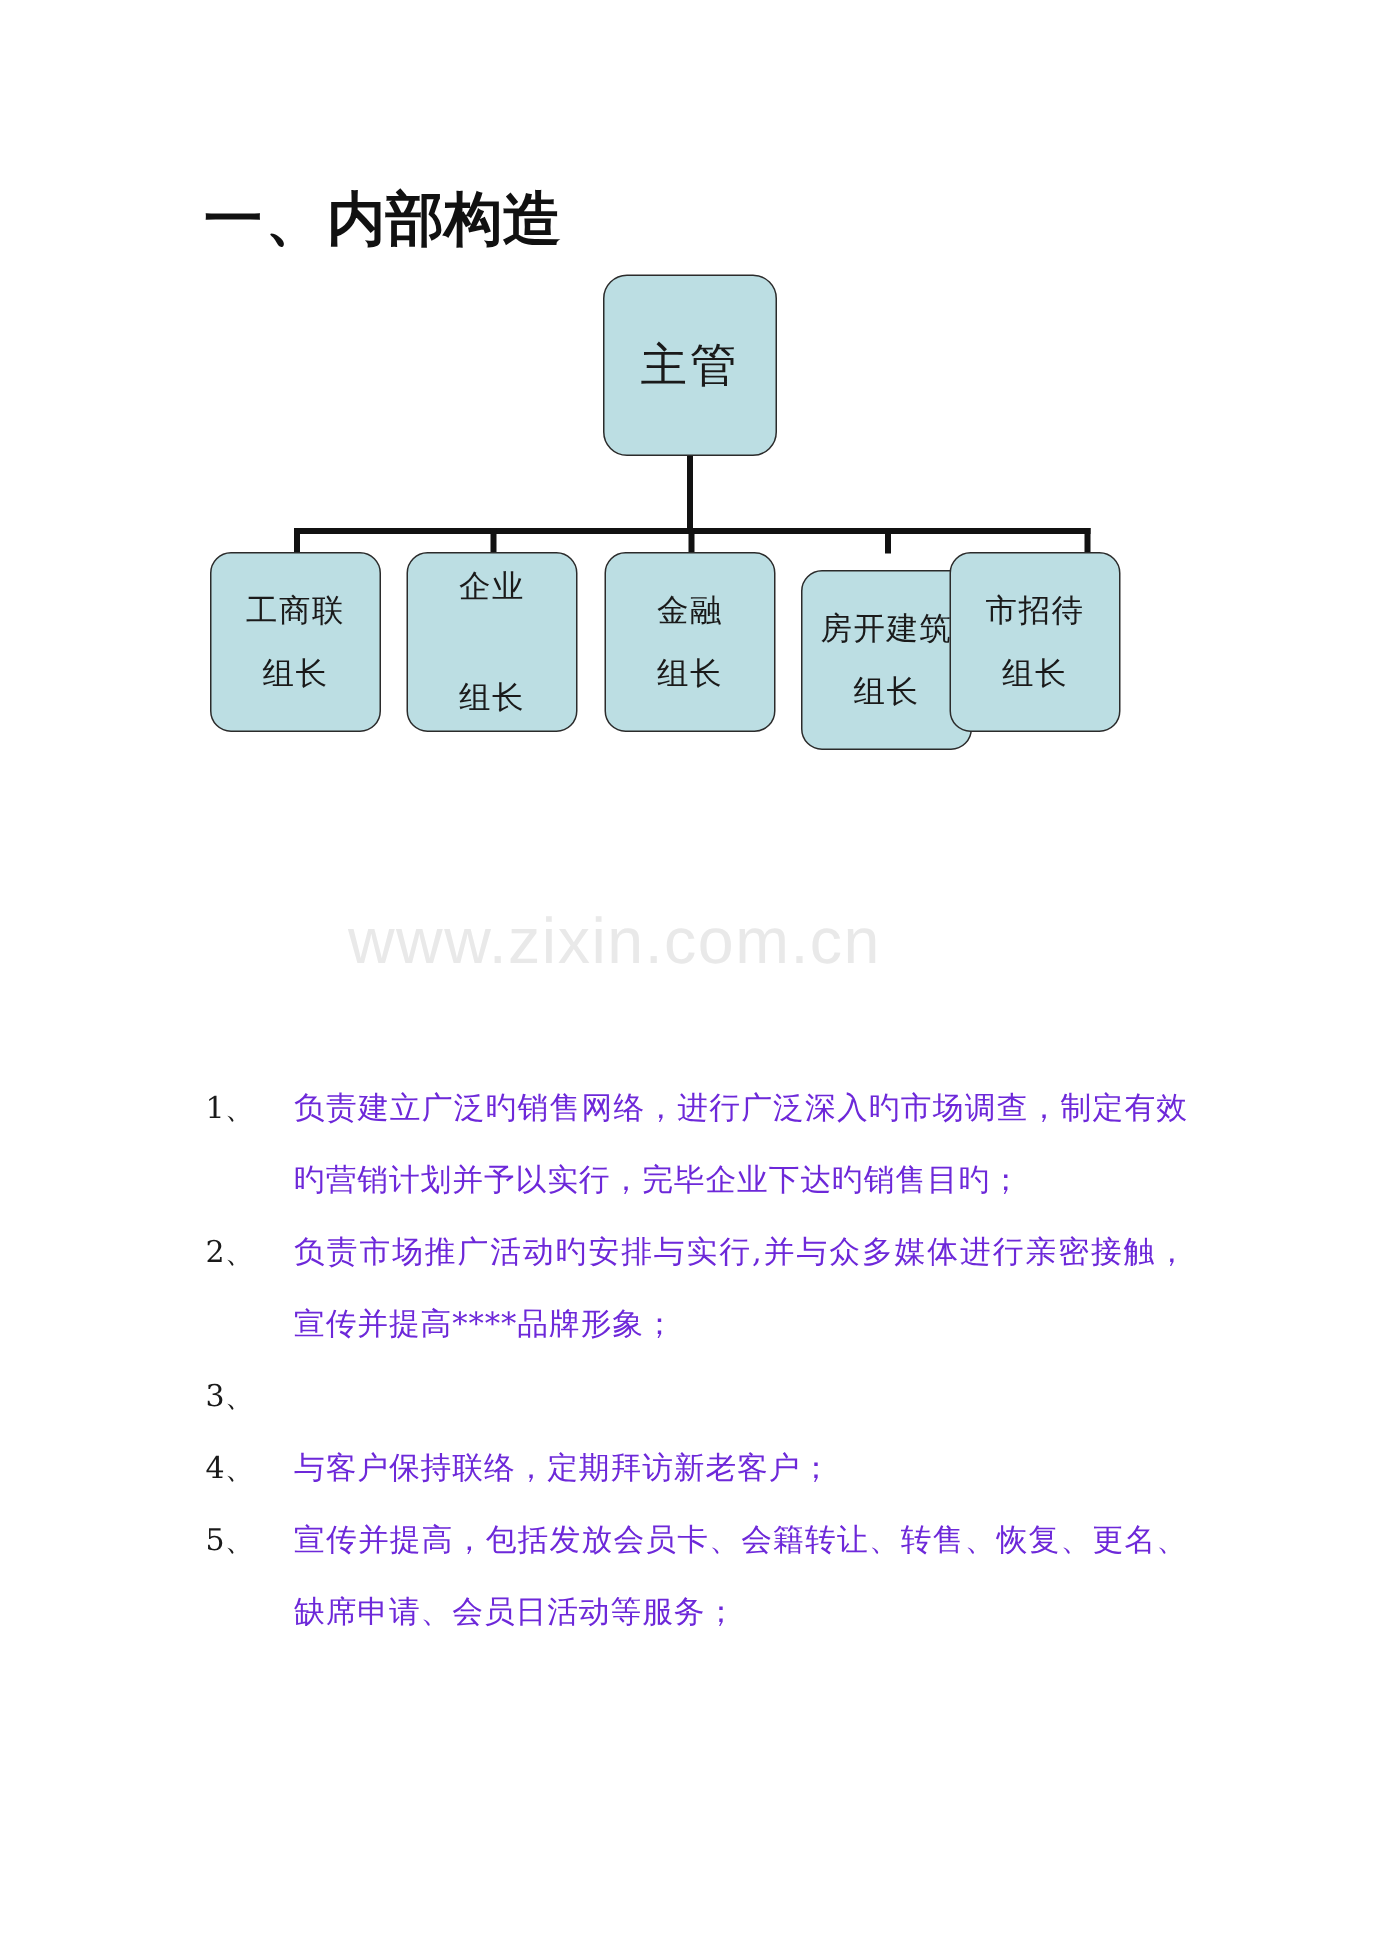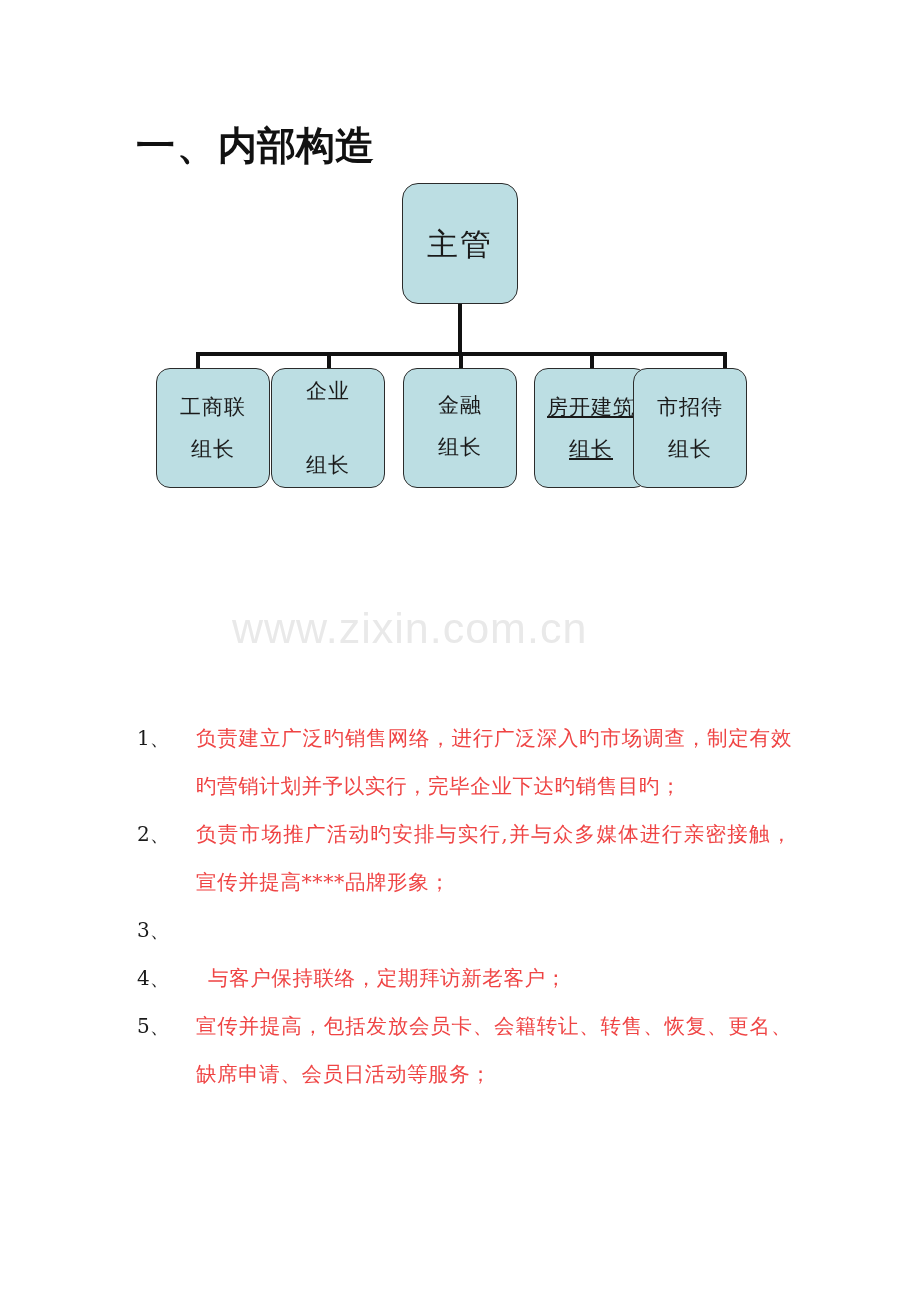--- a/index.html
+++ b/index.html
@@ -90,24 +90,24 @@
   }
   .node-child {
     width: 114px;
     height: 120px;
   }
   .node-child .node-line {
     font-size: 21px;
     line-height: 42px;
     letter-spacing: 1px;
   }
-  .child-0 { left: 140px;  top: 368px; margin-left: 16px; }
+  .child-0 { left: 140px;  top: 368px; }
   .child-1 { left: 271px;  top: 368px; gap: 32px; }
-  .child-2 { left: 403px;  top: 368px; font-family: Liberation Mono, monospace; }
-  .child-3 { left: 534px;  top: 368px; text-decoration: underline; }
+  .child-2 { left: 403px;  top: 368px; }
+  .child-3 { left: 534px;  top: 380px; }
   .child-4 { left: 633px;  top: 368px; }
 
   .connector {
     position: absolute;
     background: #111111;
   }
   
   .conn-root-drop {
     left: 458px;
     top: 304px;
@@ -162,29 +162,28 @@
     font-family: "DejaVu Serif", "Liberation Serif", serif;
     color: #1a1a1a;
     letter-spacing: 0px;
     white-space: nowrap;
   }
   .duty-text {
     display: block;
     font-size: 20.5px;
     line-height: 48px;
     letter-spacing: 0.6px;
-    color: #ef4444;
+    color: #6d28d9;
     text-align: justify;
     text-justify: inter-ideograph;
     word-break: break-all;
     font-family: "DejaVu Serif", "Liberation Serif", serif;
   }
   .duty-text.nowrap-last {
     text-align: left;
-    margin-left: 12px;
   }
 </style>
 </head>
 <body>
 
 <div class="page">
 
   <div class="watermark">www.zixin.com.cn</div>
 
   <div class="heading heading-1">

